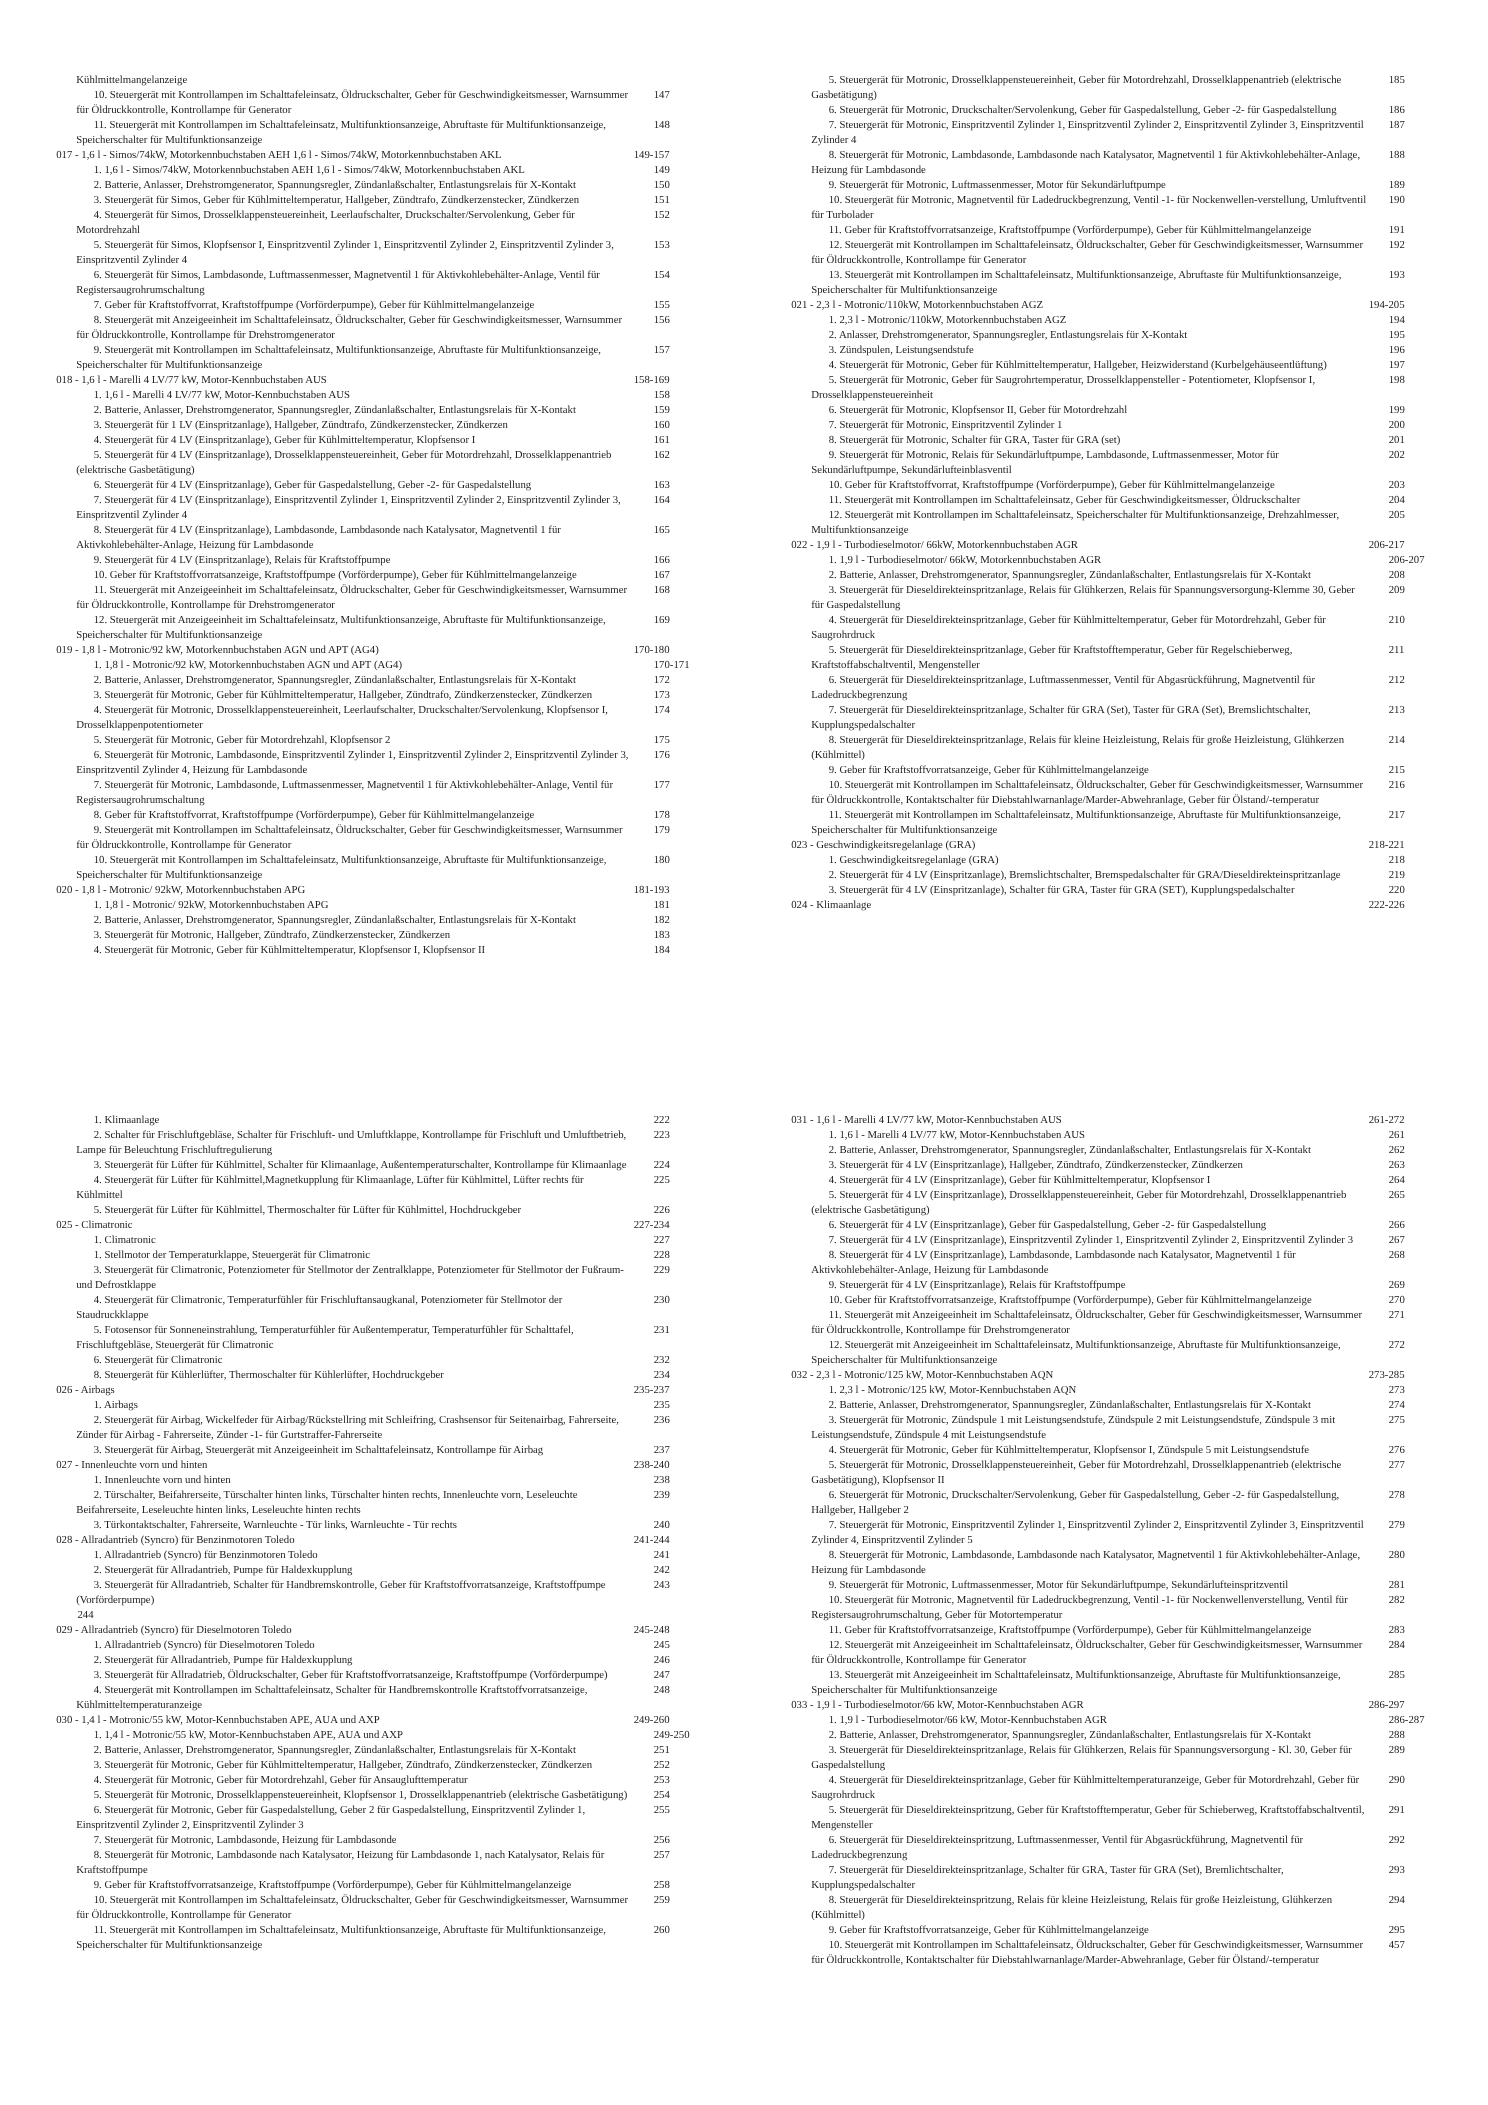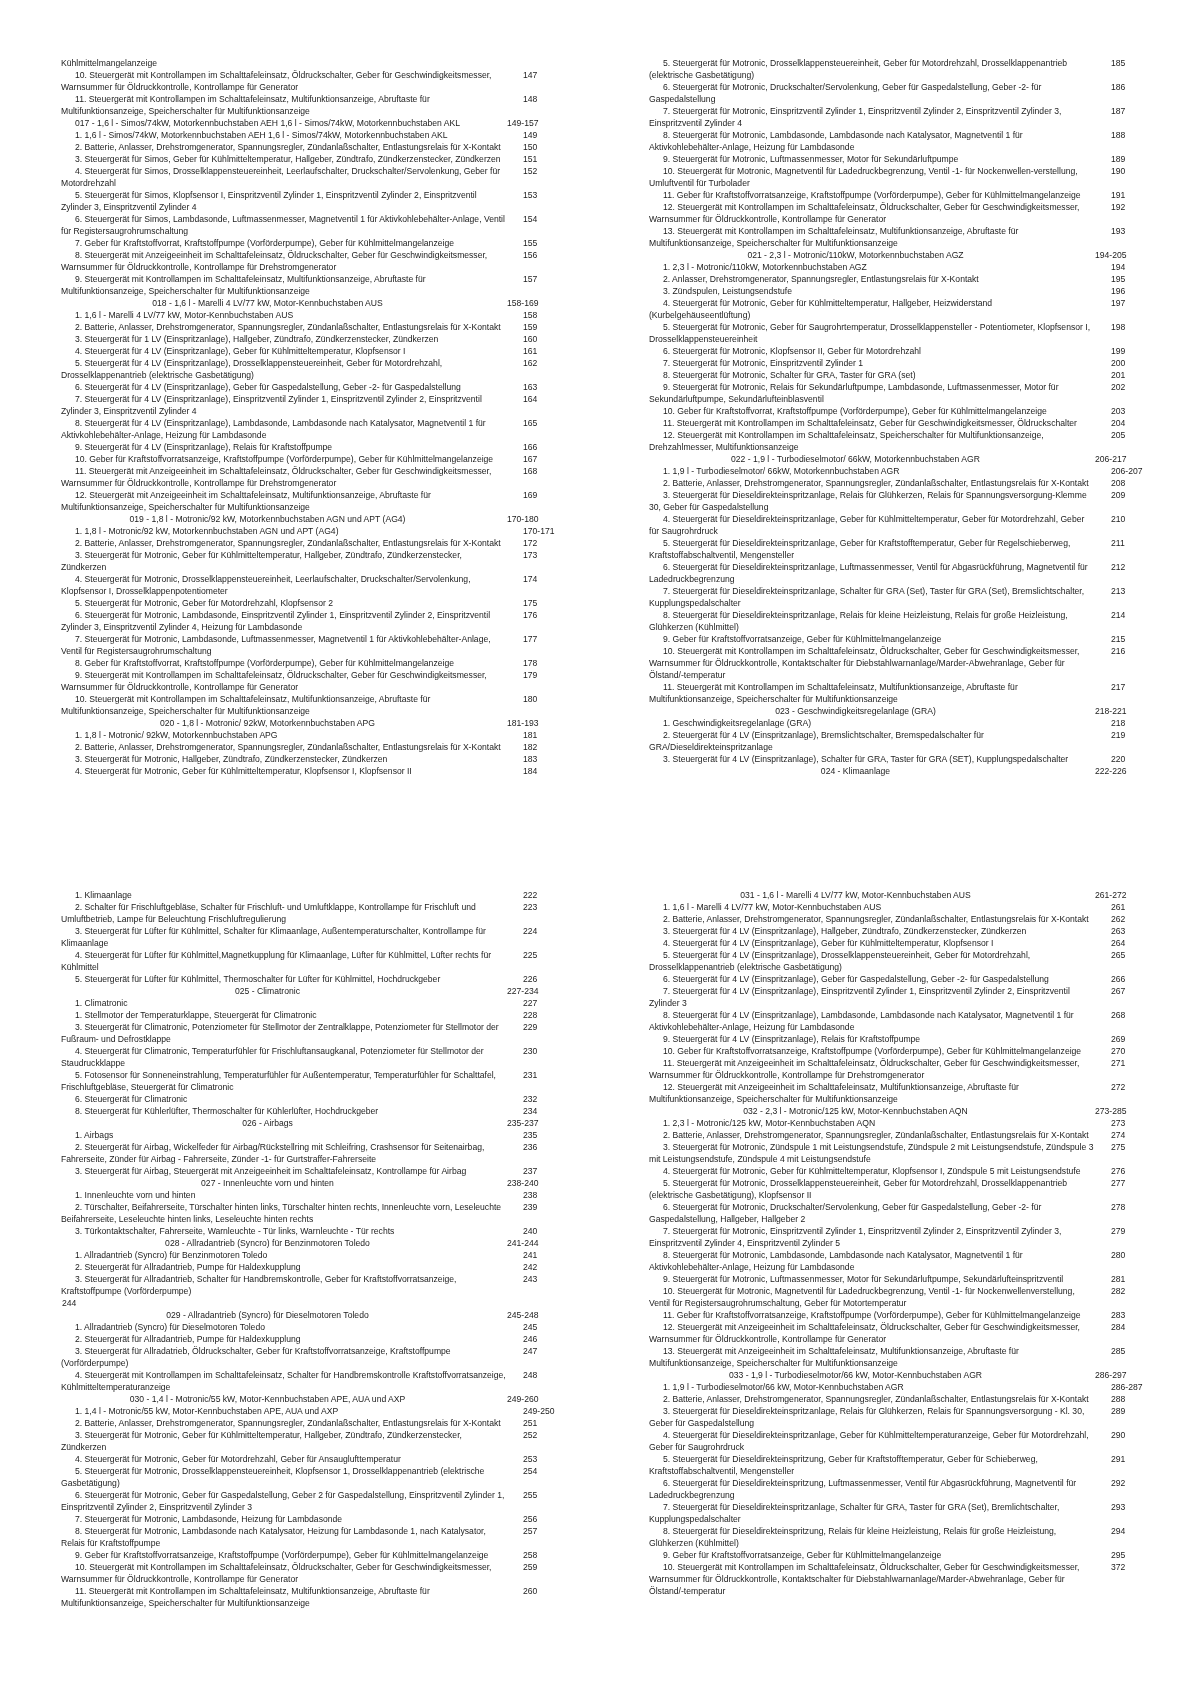--- a/index.html
+++ b/index.html
@@ -1,30 +1,30 @@
 <!DOCTYPE html>
 <html><head>
 <meta charset="utf-8">
 <style>
   html, body { margin:0; padding:0; background:#ffffff; }
   .sheet {
     position:relative; width:1190px; height:1684px; background:#ffffff;
-    overflow:hidden; font-family:Liberation Sans, sans-serif;
+    overflow:hidden; font-family:Liberation Serif, serif;
     color:#1c1c1c; -webkit-font-smoothing:antialiased;
   }
   .page { position:absolute; left:45px; display:flex; gap:48px; }
   #page-1 { top:57px; }
   #page-2 { top:889px; }
   .col { width:540px; }
   .entry { display:flex; align-items:flex-start; }
   .txt { width:445px; font-size:8.6px; line-height:12px; }
   .num { width:55px; margin-left:17px; flex-shrink:0; font-size:8.6px; line-height:12px; white-space:nowrap; }
   .entry.item .txt { padding-left:16px; text-indent:14px; }
   .entry.cont .txt { padding-left:16px; text-indent:0; }
-  .entry.header .txt { padding-left:0; text-indent:0;text-align:center; }
+  .entry.header .txt { padding-left:0; text-indent:0; }
 </style>
 </head>
 <body>
 
 <div class="sheet">
     <div class="page" id="page-1">
       <div class="col">
         <div class="entry cont">
           <div class="txt">Kühlmittelmangelanzeige</div>
           <div class="num"></div>
@@ -671,17 +671,17 @@
         <div class="entry item">
           <div class="txt">8. Steuergerät für Dieseldirekteinspritzung, Relais für kleine Heizleistung, Relais für große Heizleistung, Glühkerzen (Kühlmittel)</div>
           <div class="num">294</div>
         </div>
         <div class="entry item">
           <div class="txt">9. Geber für Kraftstoffvorratsanzeige, Geber für Kühlmittelmangelanzeige</div>
           <div class="num">295</div>
         </div>
         <div class="entry item">
           <div class="txt">10. Steuergerät mit Kontrollampen im Schalttafeleinsatz, Öldruckschalter, Geber für Geschwindigkeitsmesser, Warnsummer für Öldruckkontrolle, Kontaktschalter für Diebstahlwarnanlage/Marder-Abwehranlage, Geber für Ölstand/-temperatur</div>
-          <div class="num">372</div>
+          <div class="num">457</div>
         </div>
       </div>
     </div>
   </div>
 
 </body></html>

